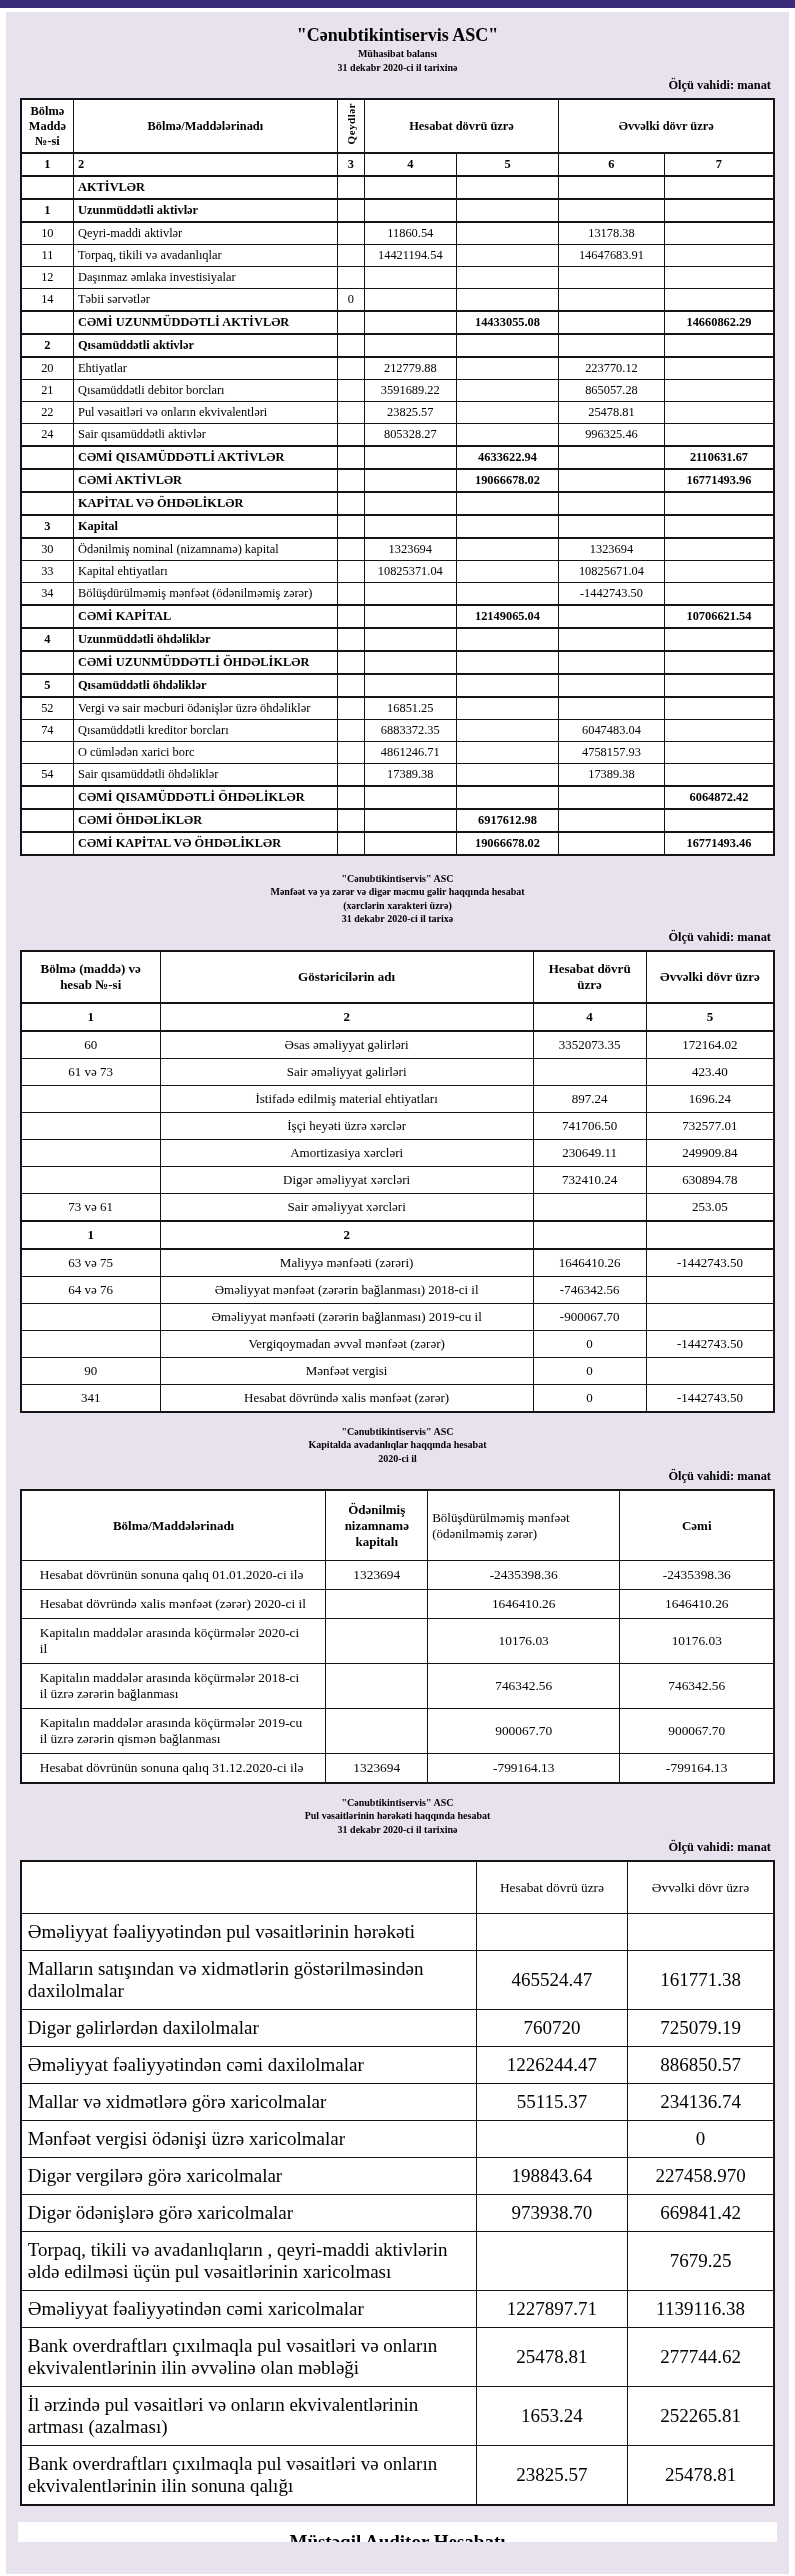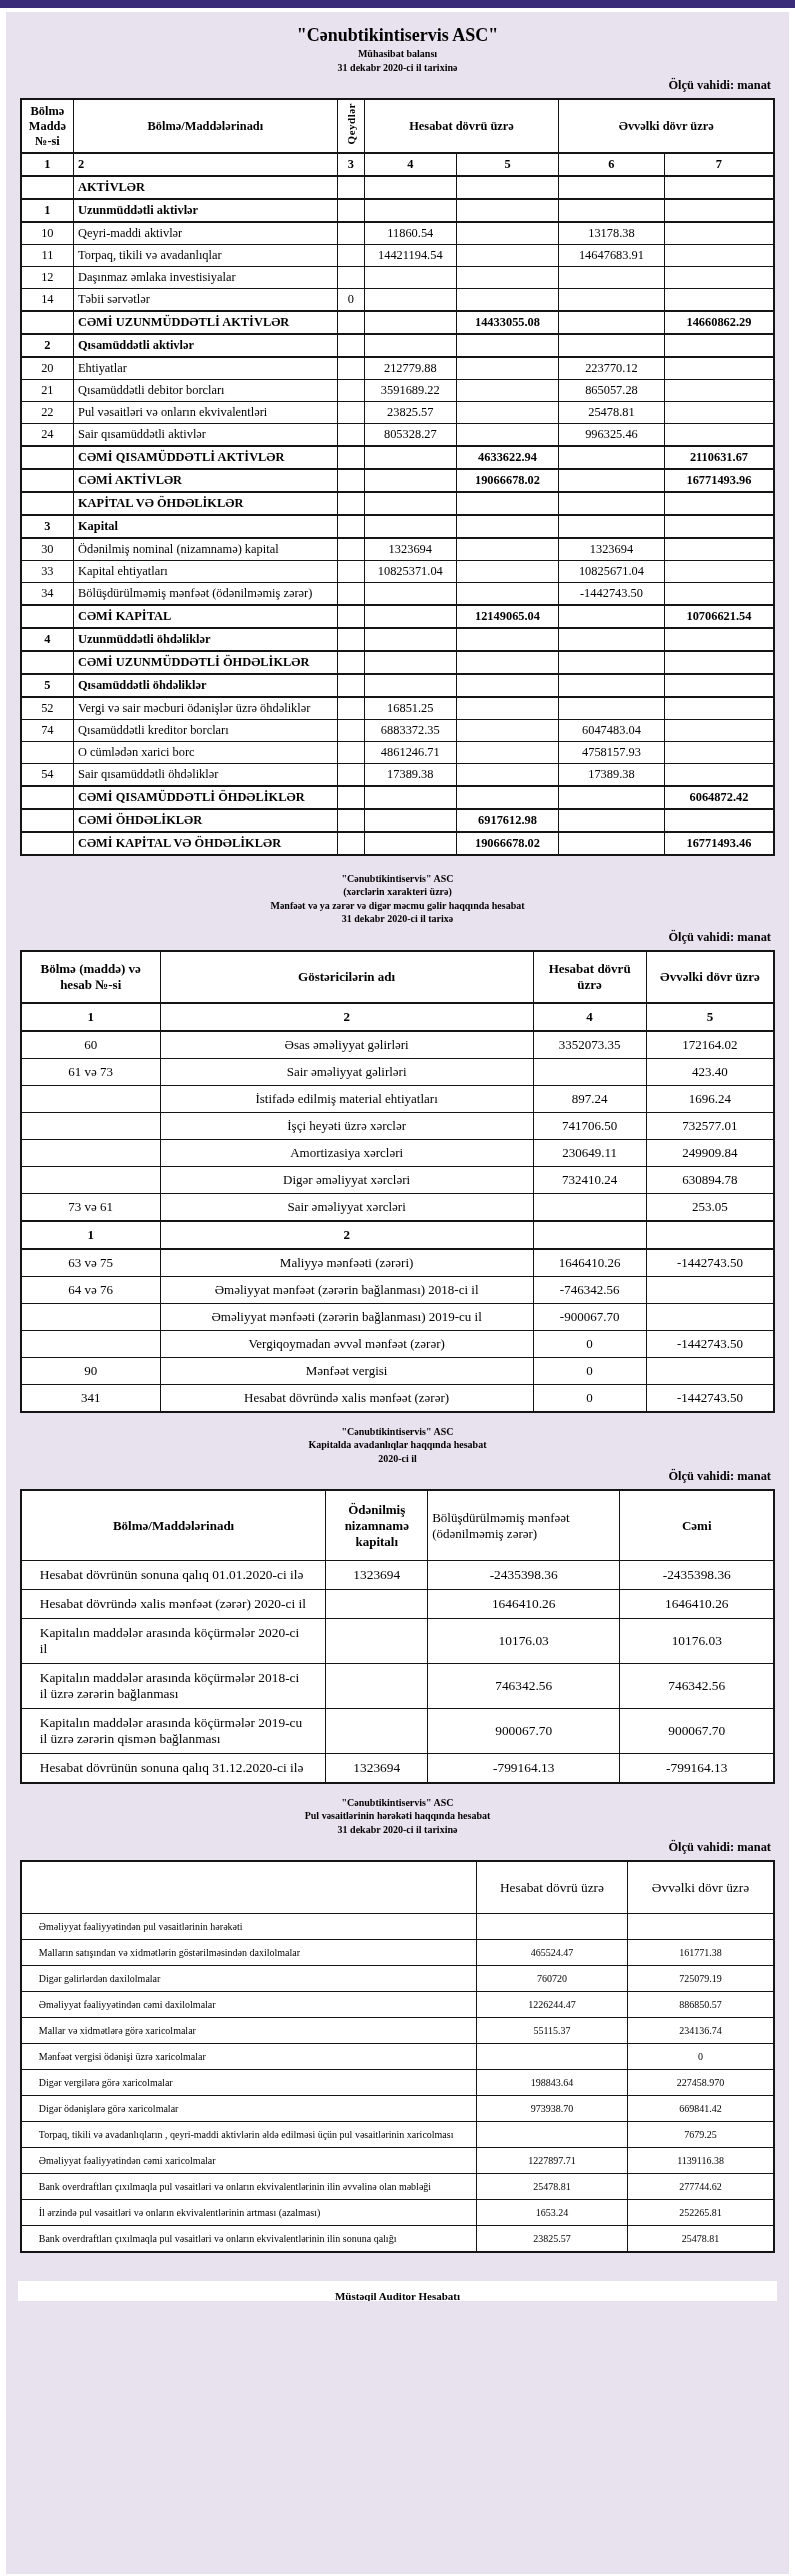--- a/index.html
+++ b/index.html
@@ -52,32 +52,32 @@
     letter-spacing: 0.5px;
   }
   #t1 thead th { height: 46px; }
   #t2 th { height: 52px; font-size: 13px; }
   #t2 td { font-size: 13px; padding: 5px 4px; }
   #t3 th { height: 70px; font-size: 13px; }
   #t3 th.hl { text-align: left; font-weight: normal; }
   #t3 th.hn { font-weight: bold; }
   #t3 td { font-size: 13.4px; padding: 6px 18px; }
   #t4 th { height: 52px; font-size: 13.4px; font-weight: normal; }
-  #t4 td { font-size: 10px; padding: 7px 17px; margin-left: 48px; }
+  #t4 td { font-size: 19px; padding: 7px 6px; margin-left: 48px; }
   .gap-s { height: 10px; }
   .gap-m { height: 14px; }
   .footer-strip {
-    margin: 28px 4px 0 4px;
+    margin: 16px 4px 0 4px;
     background: #fff;
     height: 20px;
     overflow: hidden;
     padding-top: 9px;
     text-align: center;
     font-weight: bold;
-    font-size: 11px;
+    font-size: 19px;
   }
 </style>
 </head>
 <body>
 
 <div class="topbar"></div>
 
 <div class="page">
 
   <div class="sect">
@@ -386,22 +386,22 @@
             <td class="c-num">16771493.46</td>
           </tr>
         </tbody>
     </table>
   </div>
 
   <div class="gap-m"></div>
 
   <div class="sect">
     <div class="title-l2">"Cənubtikintiservis" ASC</div>
+    <div class="title-l2">Mənfəət və ya zərər və digər məcmu gəlir haqqında hesabat</div>
     <div class="title-l2">(xərclərin xarakteri üzrə)</div>
-    <div class="title-l2">Mənfəət və ya zərər və digər məcmu gəlir haqqında hesabat</div>
     <div class="title-l2">31 dekabr 2020-ci il tarixə</div>
     <div class="unit">Ölçü vahidi: manat</div>
 
     <table id="t2">
       <colgroup>
         <col style="width:18.5%">
           <col style="width:49.5%">
           <col style="width:15%">
           <col style="width:17%">
       </colgroup>

